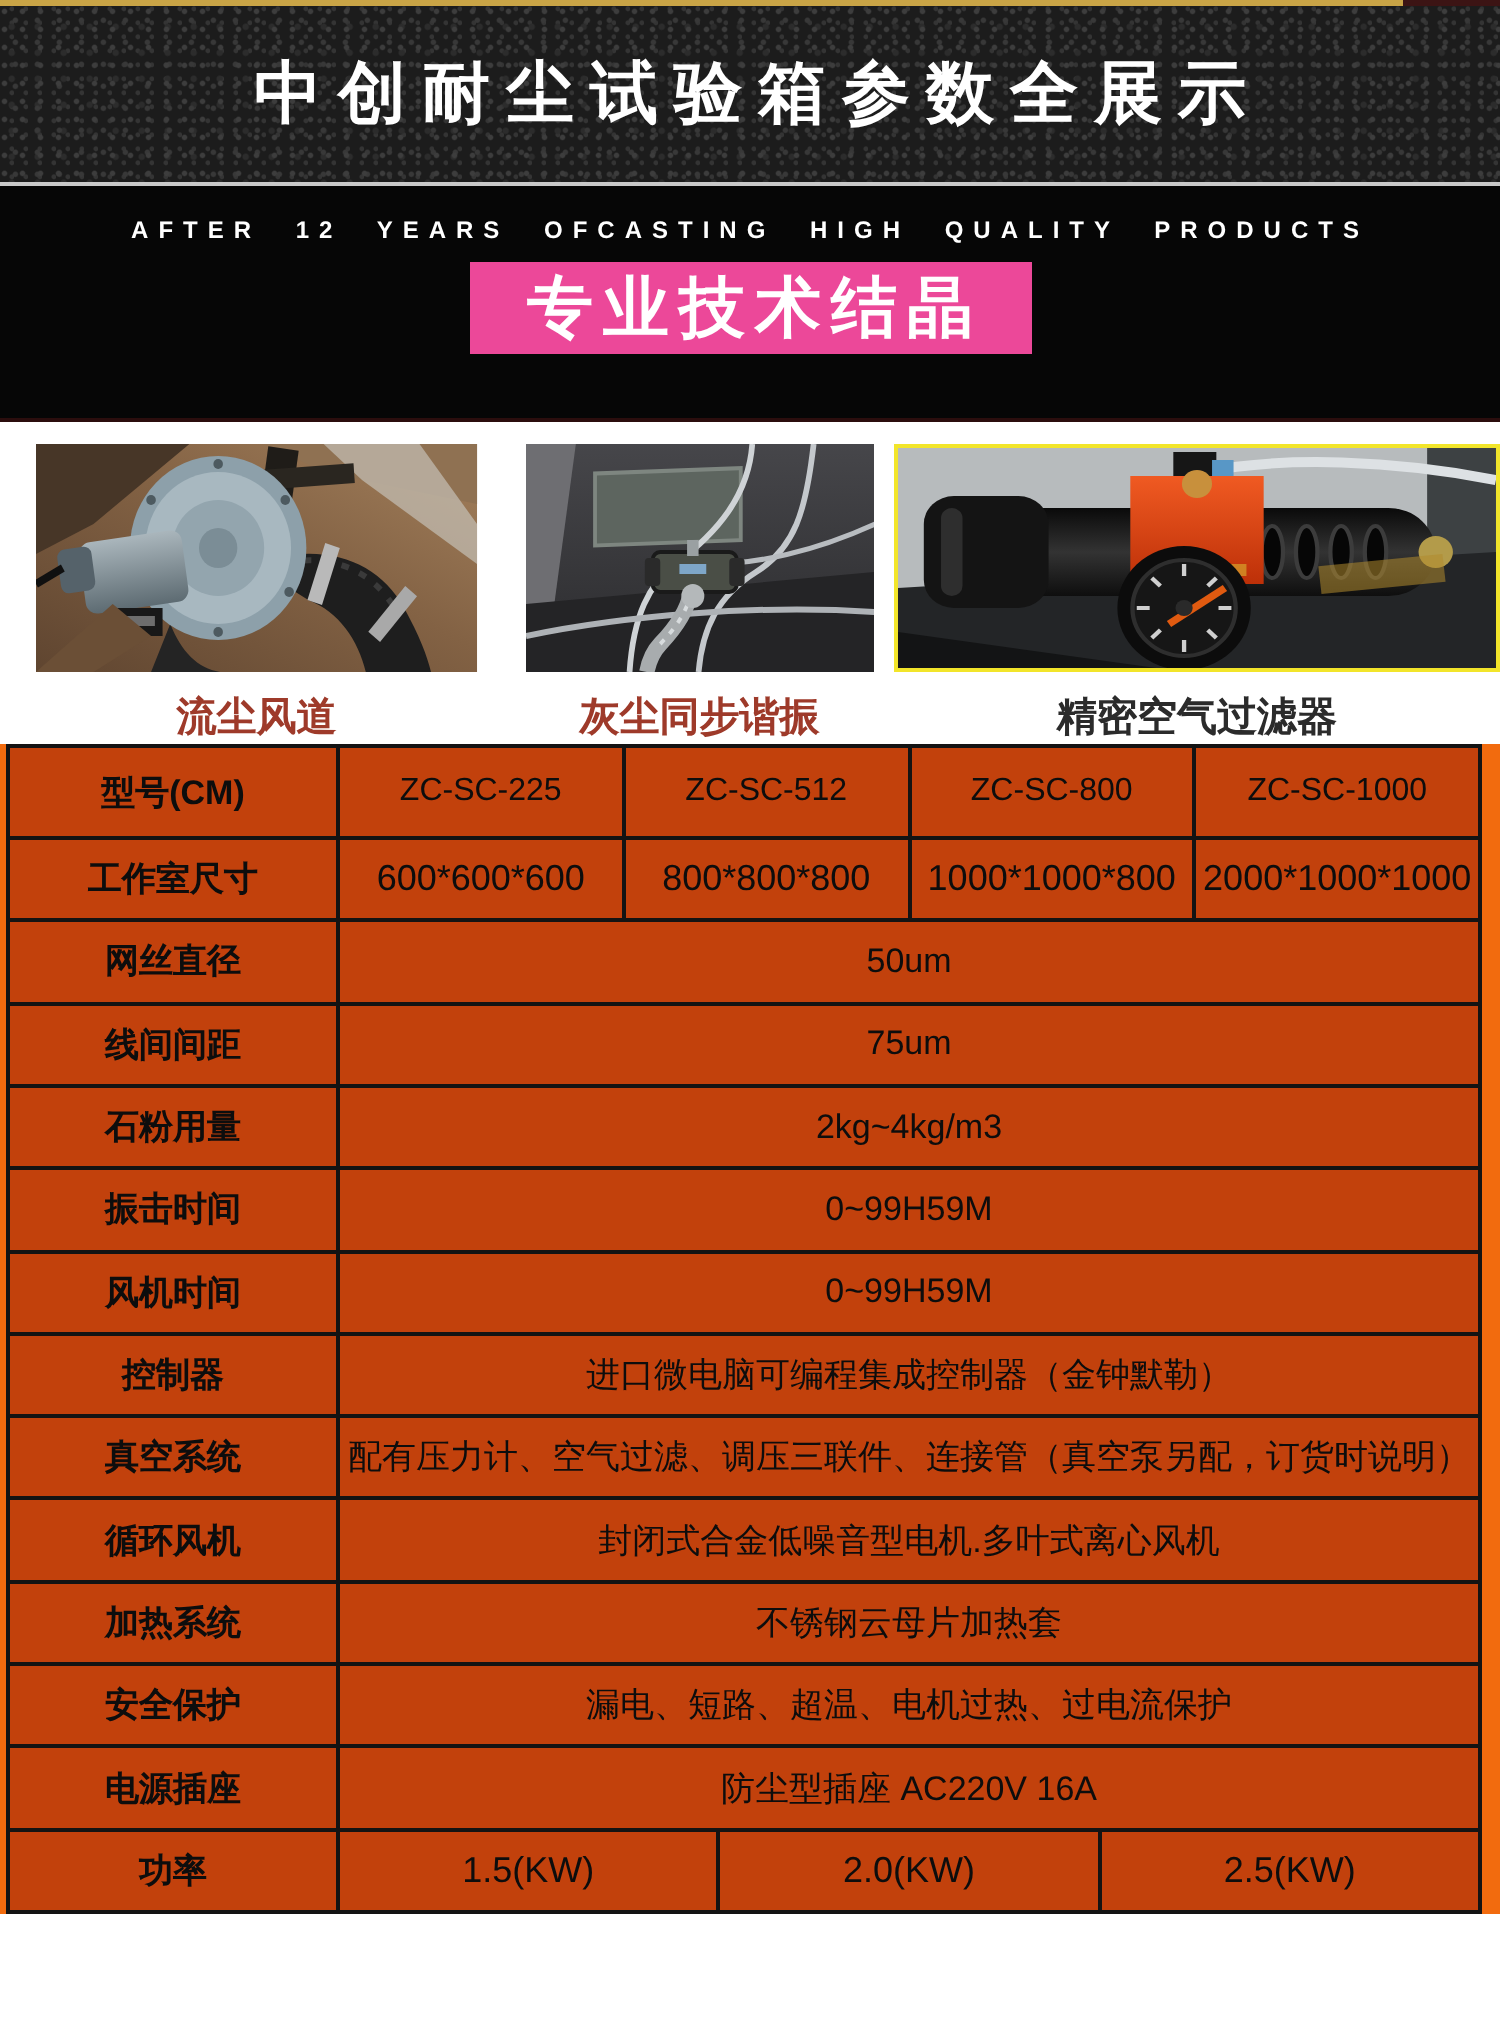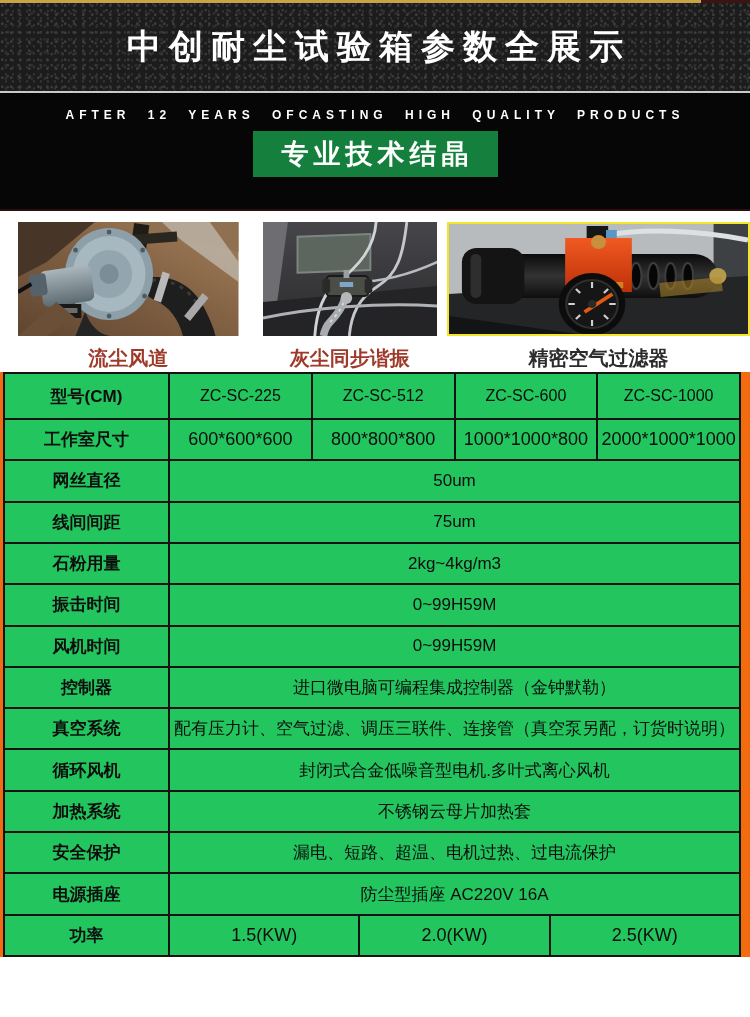--- a/index.html
+++ b/index.html
@@ -39,21 +39,21 @@
     flex:0 0 116px;height:116px;background:#060606;
     border-bottom:2px solid #2b0d0d;
     display:flex;flex-direction:column;align-items:center;
   }
   .tagline{
     margin-top:15px;color:#ffffff;font-size:12px;font-weight:bold;
     letter-spacing:5px;word-spacing:9px;white-space:nowrap;
   }
   .red-badge{
     margin-top:9px;height:46px;line-height:46px;padding:0 24px;
-    background:#15803d;color:#ffffff;font-size:27px;font-weight:bold;
+    background:#ec4899;color:#ffffff;font-size:33px;font-weight:bold;
     letter-spacing:5px;text-indent:5px;white-space:nowrap;
   }
 
   
   .gallery{
     flex:0 0 161px;height:161px;background:#ffffff;
     display:flex;align-items:flex-start;padding-top:11px;box-sizing:border-box;
   }
   .figure{display:flex;flex-direction:column;align-items:center;font-family:Liberation Mono, monospace;}
   .fig-1{margin-left:18px;width:230px;}
@@ -84,21 +84,21 @@
   .spec-grid{
     width:100%;height:100%;box-sizing:border-box;
     background:#131313;           
     padding:2px;
     display:grid;
     grid-template-columns:163px repeat(12,1fr);
     grid-template-rows:1.12fr repeat(13,1fr);
     gap:2px;
   }
   .cell{
-    background:#22c55e;color:#0d0d0d;
+    background:#c2410c;color:#0d0d0d;
     display:flex;align-items:center;justify-content:center;
     text-align:center;white-space:nowrap;overflow:hidden;
   }
   .cell.label{font-size:17px;font-weight:bold;}
   .v3{grid-column:span 3;}
   .v4{grid-column:span 4;}
   .v12{grid-column:span 12;}
   .t-model{font-size:16px;}
   .t-size{font-size:18px;}
   .t-span{font-size:17px;}
@@ -254,21 +254,21 @@
 
   </div>
 
 
   <div class="table-wrap">
     <div class="spec-grid">
 
       <div class="cell label">型号(CM)</div>
       <div class="cell v3 t-model">ZC-SC-225</div>
       <div class="cell v3 t-model">ZC-SC-512</div>
-      <div class="cell v3 t-model">ZC-SC-600</div>
+      <div class="cell v3 t-model">ZC-SC-800</div>
       <div class="cell v3 t-model">ZC-SC-1000</div>
 
       <div class="cell label">工作室尺寸</div>
       <div class="cell v3 t-size">600*600*600</div>
       <div class="cell v3 t-size">800*800*800</div>
       <div class="cell v3 t-size">1000*1000*800</div>
       <div class="cell v3 t-size">2000*1000*1000</div>
 
       <div class="cell label">网丝直径</div>
       <div class="cell v12 t-span">50um</div>

